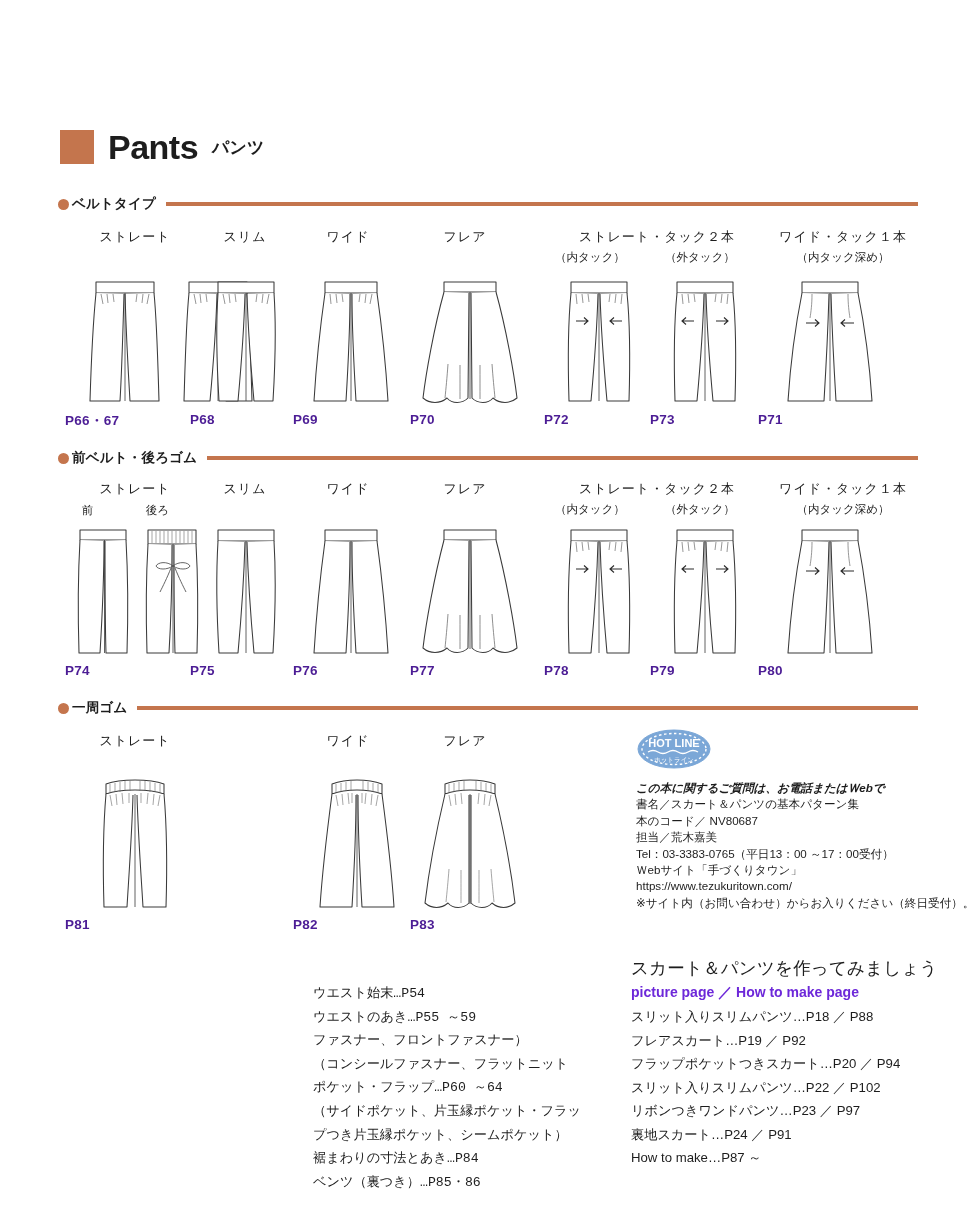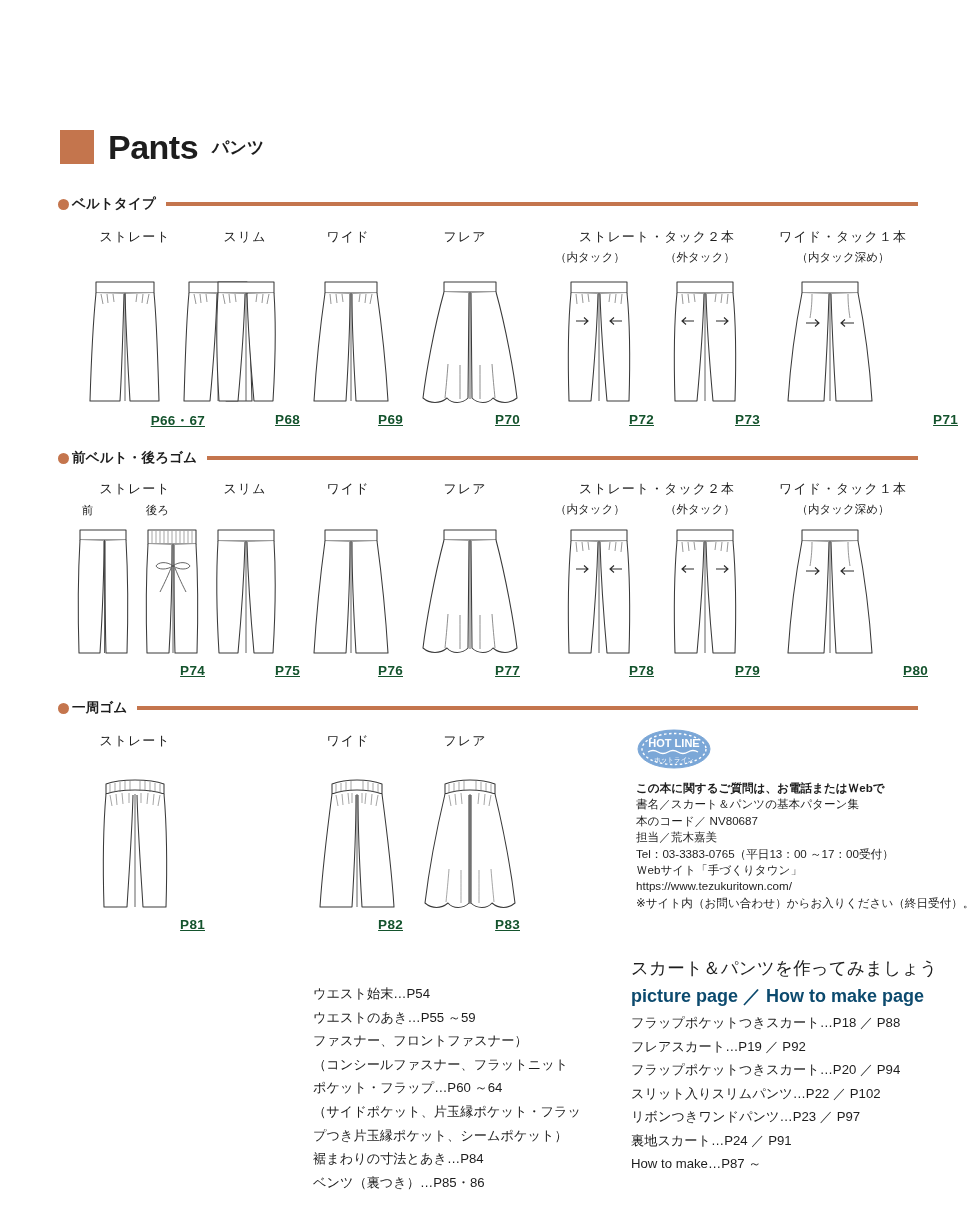--- a/index.html
+++ b/index.html
@@ -39,51 +39,51 @@
   
   .collabel {
     position: absolute; text-align: center; font-size: 13px; color: #1d1d1d;
     letter-spacing: 1px; white-space: nowrap;
   }
   .sublabel {
     position: absolute; text-align: center; font-size: 11.5px; color: #1d1d1d;
     white-space: nowrap;
   }
   .pnum {
-    position: absolute; text-align: right; font-size: 13.5px; font-weight: bold;
-    color: #14532d; white-space: nowrap; letter-spacing: 0.3px; text-decoration: underline;
+    position: absolute; text-align: left; font-size: 13.5px; font-weight: bold;
+    color: #4c1d95; white-space: nowrap; letter-spacing: 0.3px;
   }
 
   
   .bracket {
     position: absolute; border-top: 1.3px solid #444;
     border-left: 1.3px solid #444; border-right: 1.3px solid #444;
     height: 9px;
   }
 
   
   .fig { position: absolute; }
   .fig svg { display: block; overflow: visible; }
 
   
   .hotline { position: absolute; left: 636px; top: 716px; width: 300px; }
   .hl-badge { width: 76px; height: 42px; position: relative; margin-bottom: 10px; }
   .hl-text { font-size: 11.6px; line-height: 16.4px; color: #1d1d1d; }
-  .hl-text .b { font-weight: bold; }
+  .hl-text .b { font-weight: bold; font-style: italic; }
   .hl-text div { white-space: nowrap; }
 
   
   .toc { position: absolute; }
   .toc-h {
     font-size: 17.5px; color: #1d1d1d; white-space: nowrap;
     letter-spacing: 0.2px; margin-bottom: 4px;
   }
-  .toc-sub { font-size: 18px; font-weight: bold; color: #0c4a6e; margin-bottom: 3px; white-space: nowrap; }
+  .toc-sub { font-size: 14px; font-weight: bold; color: #6d28d9; margin-bottom: 3px; white-space: nowrap; }
   .toc-li { font-size: 13.2px; line-height: 23.5px; color: #1d1d1d; white-space: nowrap; }
-  .toc-mid .toc-li { line-height: 23.6px; }
+  .toc-mid .toc-li { line-height: 23.6px; font-family: Liberation Mono, monospace; }
 </style>
 </head>
 <body>
 
 <div class="page">
 
   <div class="title-row">
     <div class="title-square"></div>
     <div class="title-en">Pants</div>
     <div class="title-ja">パンツ</div>
@@ -260,21 +260,21 @@
       </g>
     </svg>
   </div>
 
   <div class="pnum" style="left:65px;top:400px;width:140px;">P66・67</div>
   <div class="pnum" style="left:190px;top:400px;width:110px;">P68</div>
   <div class="pnum" style="left:293px;top:400px;width:110px;">P69</div>
   <div class="pnum" style="left:410px;top:400px;width:110px;">P70</div>
   <div class="pnum" style="left:544px;top:400px;width:110px;">P72</div>
   <div class="pnum" style="left:650px;top:400px;width:110px;">P73</div>
-  <div class="pnum" style="left:788px;top:400px;width:170px;">P71</div>
+  <div class="pnum" style="left:758px;top:400px;width:170px;">P71</div>
 
   <div class="sec-head" style="top:437px;">
     <div class="sec-dot"></div>
     <div class="sec-label">前ベルト・後ろゴム</div>
     <div class="sec-rule"></div>
   </div>
 
   <div class="collabel" style="left:65px;top:468px;width:140px;">ストレート</div>
   <div class="sublabel" style="left:60px;top:491px;width:55px;">前</div>
   <div class="sublabel" style="left:130px;top:491px;width:55px;">後ろ</div>
@@ -574,21 +574,21 @@
     <div class="toc-li">ポケット・フラップ…P60 ～64</div>
     <div class="toc-li">（サイドポケット、片玉縁ポケット・フラッ</div>
     <div class="toc-li">プつき片玉縁ポケット、シームポケット）</div>
     <div class="toc-li">裾まわりの寸法とあき…P84</div>
     <div class="toc-li">ベンツ（裏つき）…P85・86</div>
   </div>
 
   <div class="toc" style="left:631px;top:944px;">
     <div class="toc-h">スカート＆パンツを作ってみましょう</div>
     <div class="toc-sub">picture page ／ How to make page</div>
-    <div class="toc-li">フラップポケットつきスカート…P18 ／ P88</div>
+    <div class="toc-li">スリット入りスリムパンツ…P18 ／ P88</div>
     <div class="toc-li">フレアスカート…P19 ／ P92</div>
     <div class="toc-li">フラップポケットつきスカート…P20 ／ P94</div>
     <div class="toc-li">スリット入りスリムパンツ…P22 ／ P102</div>
     <div class="toc-li">リボンつきワンドパンツ…P23 ／ P97</div>
     <div class="toc-li">裏地スカート…P24 ／ P91</div>
     <div class="toc-li">How to make…P87 ～</div>
   </div>
 
 </div>
 

